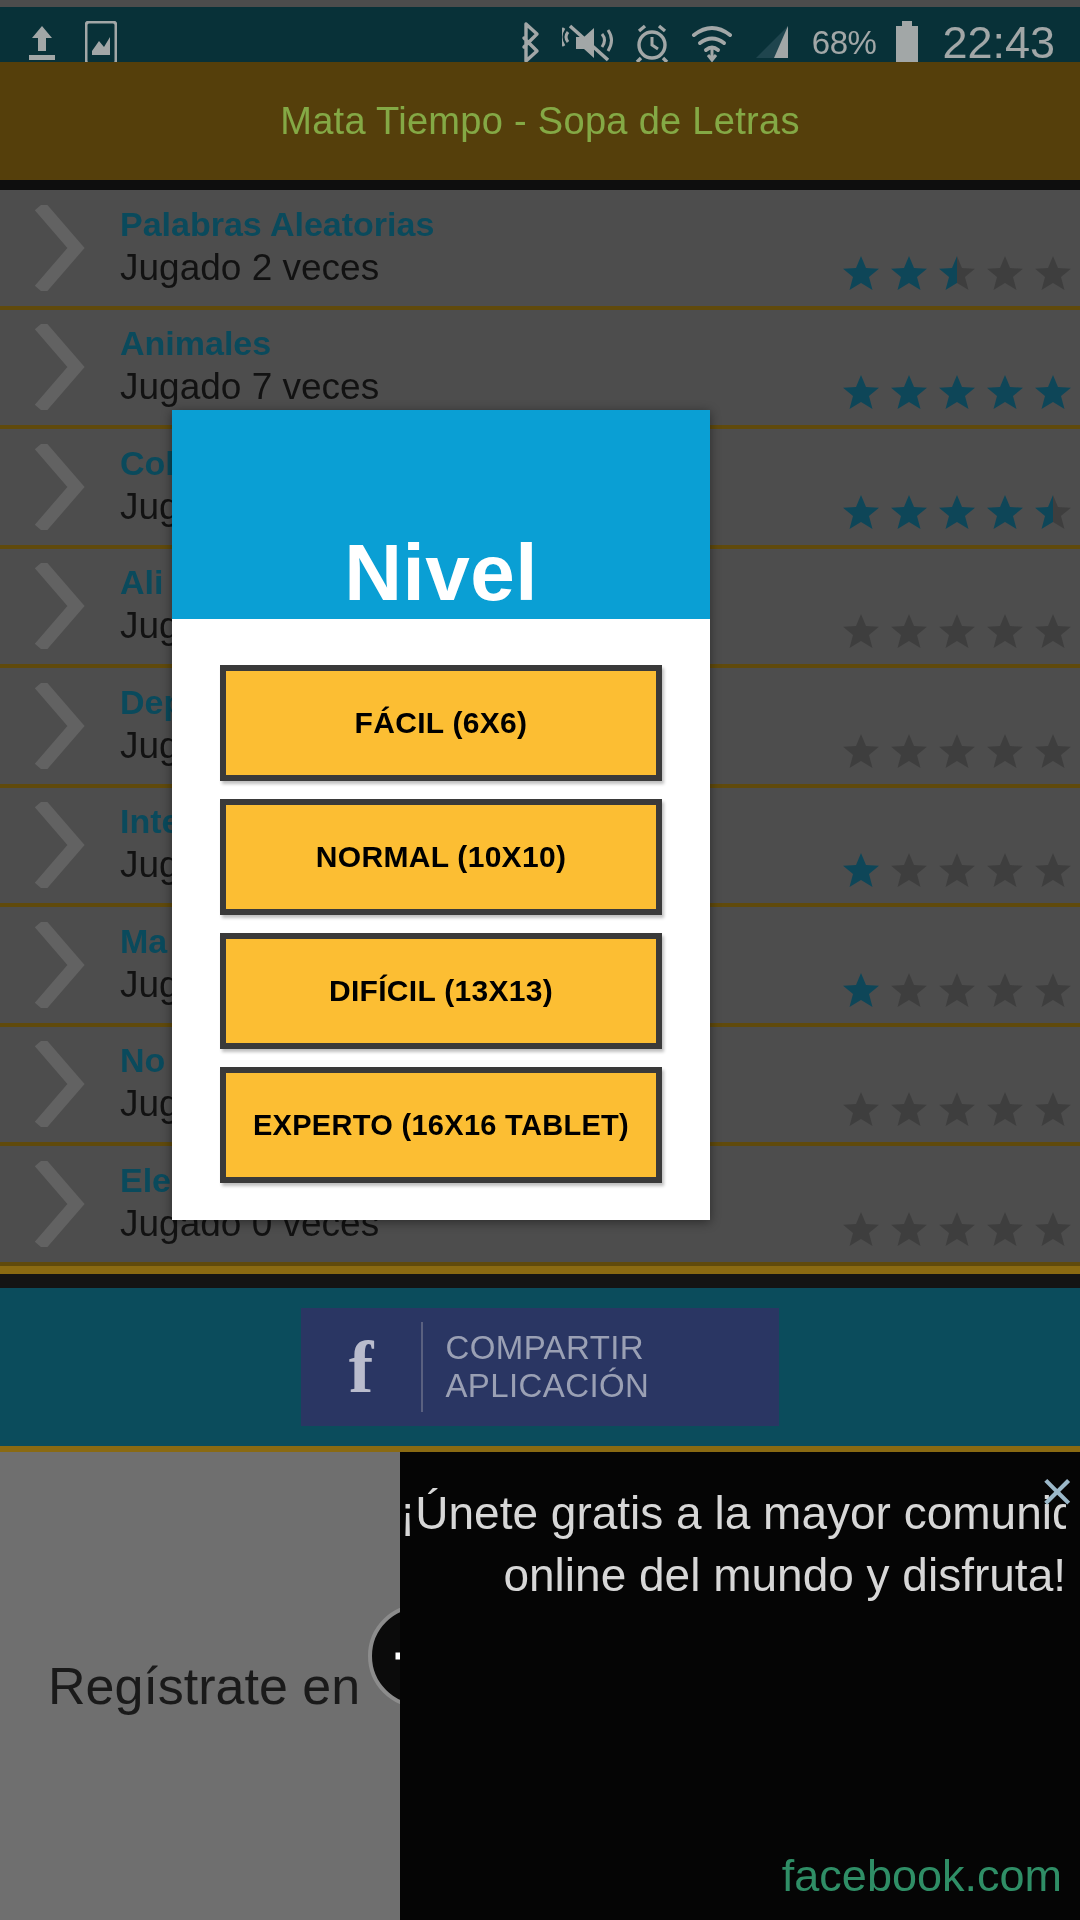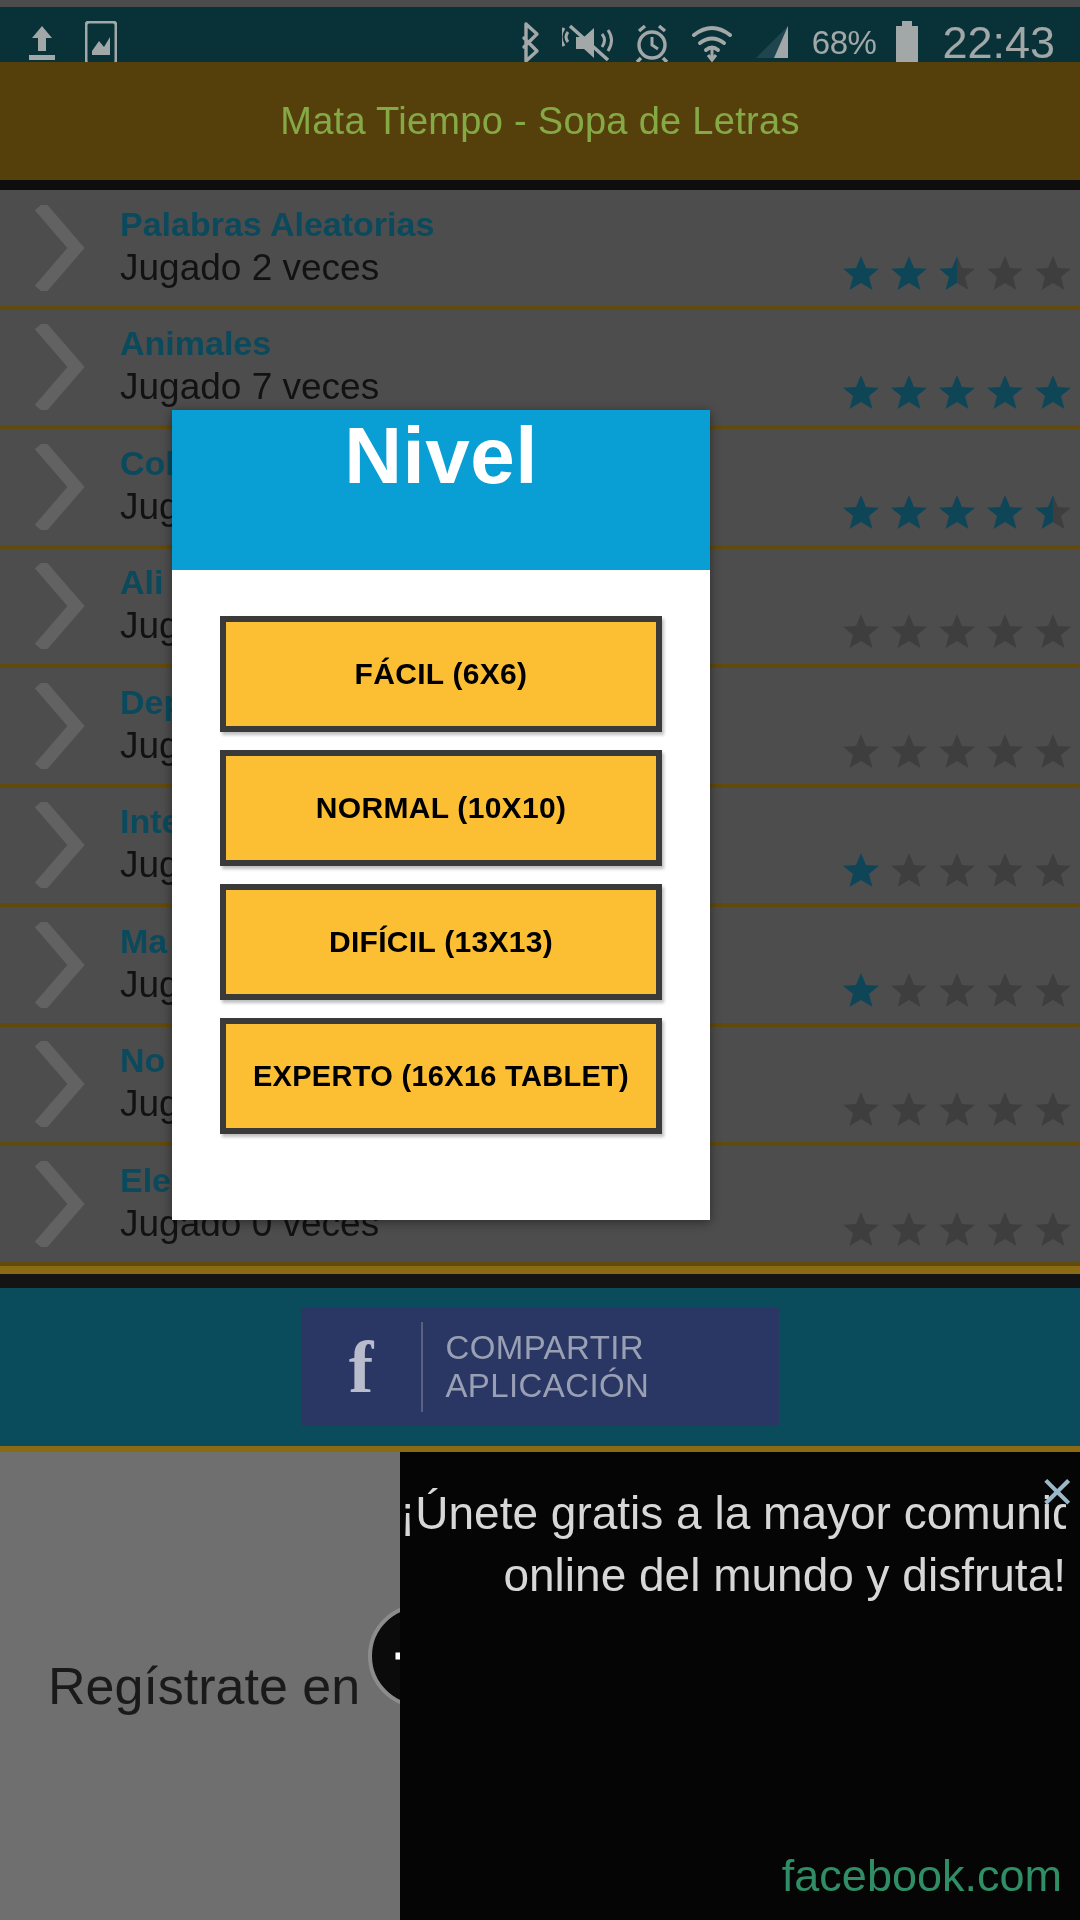--- a/index.html
+++ b/index.html
@@ -73,22 +73,22 @@
   .scrim {
     position: absolute; top: 0; left: 0; width: 1080px; height: 1920px;
     background: rgba(0,0,0,0.30); pointer-events: none;
   }
   .dialog {
     position: absolute; left: 172px; top: 410px; width: 538px; height: 810px;
     background: #ffffff;
     box-shadow: 0 2px 10px rgba(0,0,0,.45);
   }
   .dialog-header {
-    height: 160px; background: #0a9fd4;
-    display: flex; align-items: flex-start; justify-content: center;
+    height: 209px; background: #0a9fd4;
+    display: flex; align-items: flex-end; justify-content: center;
   }
   .dialog-title {
     color: #ffffff; font-size: 80px; font-weight: 700; letter-spacing: .5px;
   }
   .dialog-body {
     padding: 46px 48px 46px 48px;
     display: flex; flex-direction: column; gap: 18px;
   }
   .lvl-btn {
     height: 116px; width: 100%;

